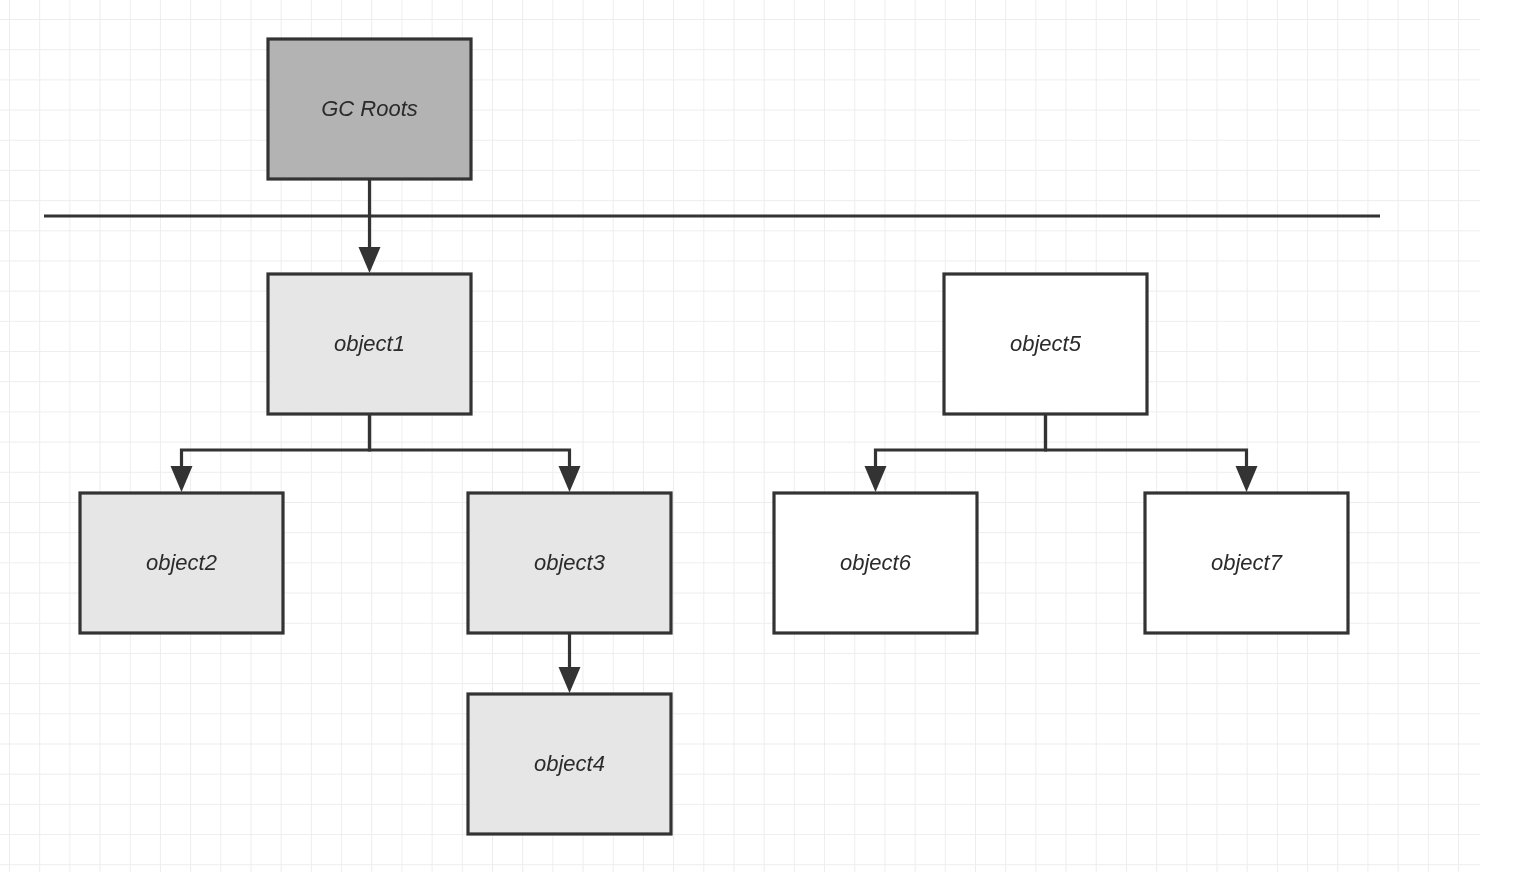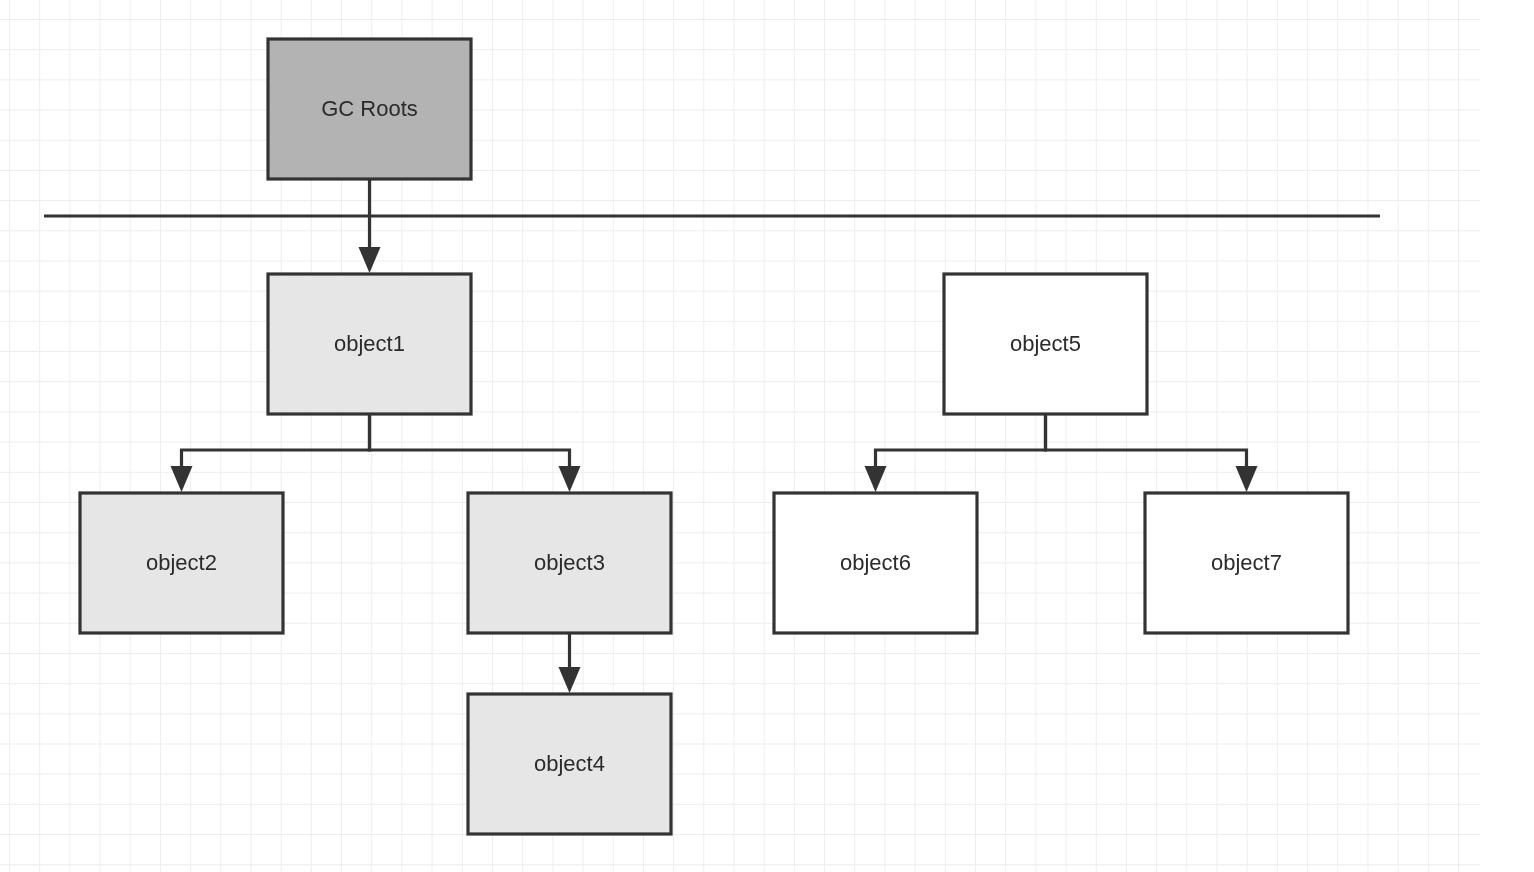--- a/index.html
+++ b/index.html
@@ -53,21 +53,21 @@
     stroke-linecap: butt;
   }
   .arrowhead {
     fill: #333333;
     stroke: none;
   }
 </style>
 </head>
 <body>
 
-<div id="canvas" style="width: 1480px; height: 872px;">
+<div id="canvas" style="width: 1480px; height: 872px; font-style: italic;">
   <svg id="diagram" viewBox="0 0 1534 872" xmlns="http://www.w3.org/2000/svg">
 
     <g>
       <line class="sep-line" id="sep-line" x1="44" y1="216" x2="1380" y2="216" stroke="#333333" stroke-width="3.2"></line>
     </g>
 
     <g>
       <path class="edge" id="edge-0" d="M 369.5 179 L 369.5 247" stroke="#333333" stroke-width="3.2"></path>
       <polygon class="arrowhead" id="arrow-0" points="358.5,247 380.5,247 369.5,273" fill="#333333"></polygon>
     </g>

